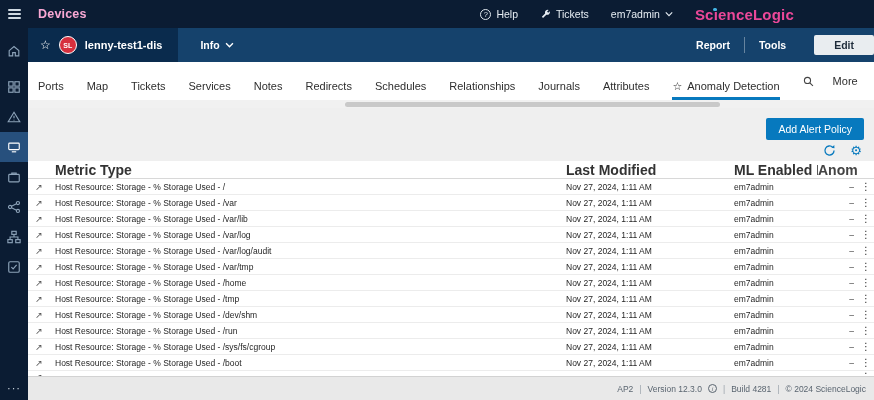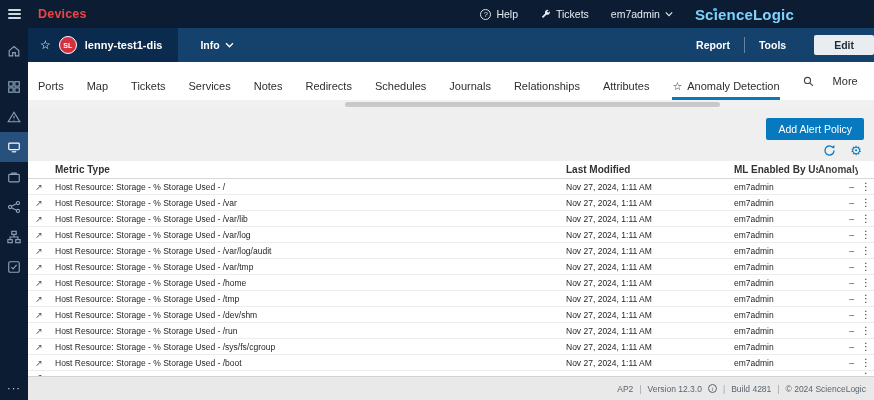--- a/index.html
+++ b/index.html
@@ -5,26 +5,26 @@
   * { box-sizing: border-box; margin: 0; padding: 0; }
   html,body { width: 874px; height: 400px; overflow: hidden;
     font-family: "Liberation Sans", "DejaVu Sans", sans-serif; background:#efefef; }
 
   .app { width:874px; height:400px; display:flex; flex-direction:column; }
 
   
   .topbar { flex:0 0 28px; background:var(--topbar,#0b1c33); display:flex; align-items:center; color:#e6edf3; }
   .burger { width:28px; display:flex; flex-direction:column; align-items:center; gap:2.5px; cursor:pointer; }
   .burger span { width:13px; height:1.6px; background:#cfd9e2; border-radius:1px; }
-  .tb-title { margin-left:10px; font-size:12.5px; font-weight:700; color:#ef4444; letter-spacing:.2px; }
+  .tb-title { margin-left:10px; font-size:12.5px; font-weight:700; color:#f9a8d4; letter-spacing:.2px; }
   .tb-right { margin-left:auto; display:flex; align-items:center; gap:22px; padding-right:80px; font-size:10.5px; }
   .tb-item { display:flex; align-items:center; gap:5px; cursor:pointer; color:#e6edf3; white-space:nowrap; }
   .qmark { width:11px; height:11px; border:1px solid #dfe7ee; border-radius:50%; font-size:7.5px;
     display:flex; align-items:center; justify-content:center; }
-  .brand { position:relative; font-size:15px; font-weight:700; color:#7dd3fc; letter-spacing:.2px; }
+  .brand { position:relative; font-size:15px; font-weight:700; color:#ec4899; letter-spacing:.2px; }
   .brand-dot { position:absolute; left:18.5px; top:2.2px; width:3.4px; height:3.4px; border-radius:50%;
     background:var(--brand-dot,#41b6e6); }
 
   .main { flex:1; display:flex; min-height:0; }
 
   
   .sidebar { flex:0 0 28px; background:var(--topbar,#0b1c33); display:flex; flex-direction:column;
     align-items:center; padding-top:8px; position:relative; }
   .side-item { width:28px; height:30px; display:flex; align-items:center; justify-content:center;
     color:#8da3b9; cursor:pointer; }
@@ -72,21 +72,21 @@
     font-size:10.5px; padding:5px 12px; cursor:pointer; }
   .table-tools { display:flex; justify-content:flex-end; align-items:center; gap:14px;
     padding:4px 12px; color:var(--accent-blue,#0779be); }
   .gear { font-size:13px; line-height:13px; cursor:pointer;
     font-family:"DejaVu Sans", sans-serif; }
   .refresh { cursor:pointer; display:flex; }
 
   
   .tablewrap { flex:1; background:#fff; overflow:hidden; display:flex; flex-direction:column; min-height:0; }
   .thead { display:flex; align-items:center; flex:0 0 18px; border-bottom:1px solid #d8d8d8;
-    font-size:10px; font-weight:700; color:#333; }
+    font-size:14px; font-weight:700; color:#333; }
   .rows { display:block; }
   .tr { display:flex; align-items:center; height:16px; border-bottom:1px solid #ececec;
     font-size:8.5px; color:#1f1f1f; background:#fff; }
   .c-arrow { flex:0 0 22px; text-align:center; color:#555; font-size:9px; cursor:pointer;
     font-family:"DejaVu Sans", sans-serif; }
   .c-metric { flex:1; padding-left:5px; white-space:nowrap; overflow:hidden; text-overflow:ellipsis; }
   .c-mod { flex:0 0 168px; white-space:nowrap; overflow:hidden; }
   .c-user { flex:0 0 84px; white-space:nowrap; overflow:hidden; }
   .c-anom { flex:0 0 40px; text-align:right; padding-right:4px; white-space:nowrap; overflow:hidden; color:#444; }
   .thead .c-anom { text-align:left; }
@@ -253,26 +253,26 @@
             <span>Redirects</span>
           </div>
 
           <div class="tab">
 
             <span>Schedules</span>
           </div>
 
           <div class="tab">
 
+            <span>Relationships</span>
+          </div>
+
+          <div class="tab">
+
             <span>Journals</span>
-          </div>
-
-          <div class="tab">
-
-            <span>Relationships</span>
           </div>
 
           <div class="tab">
 
             <span>Attributes</span>
           </div>
 
           <div class="tab active">
             <span class="tab-star shown">☆</span>
             <span>Anomaly Detection</span>

